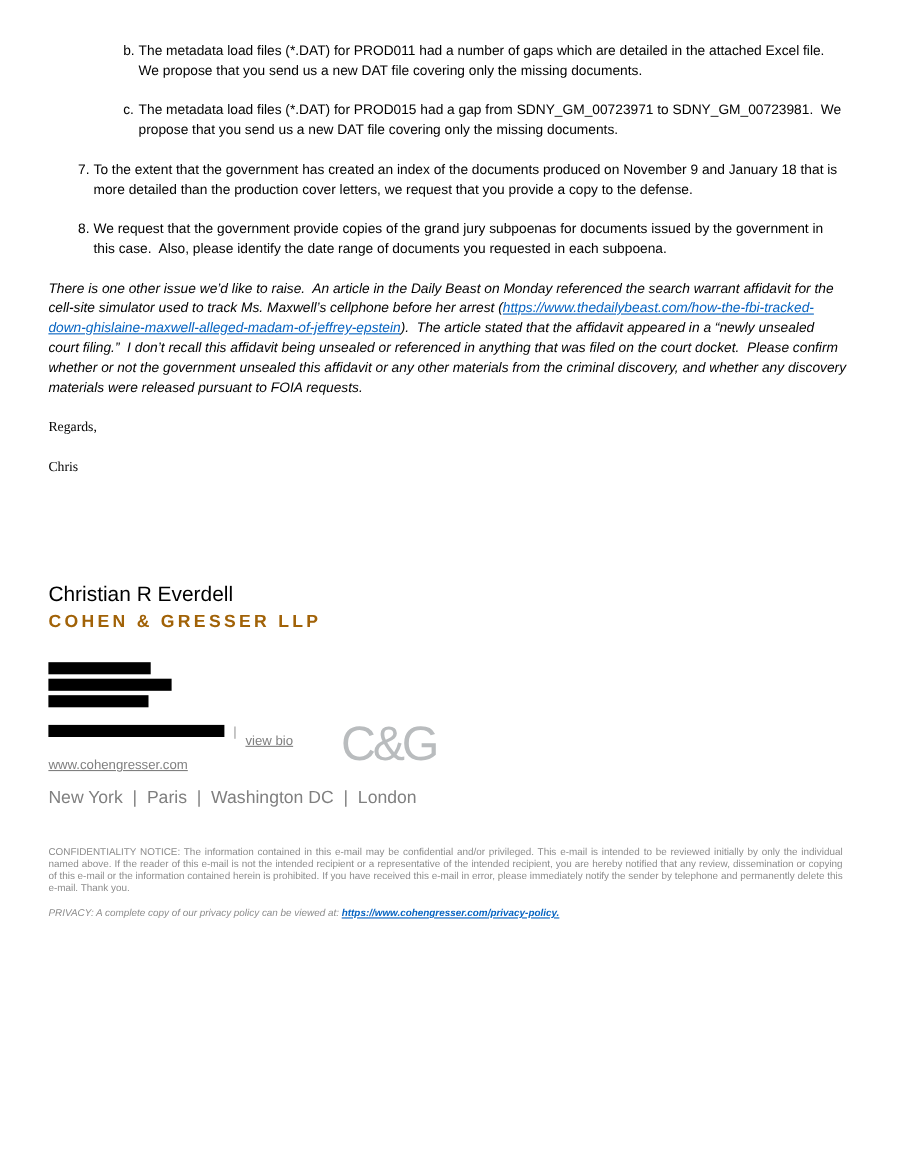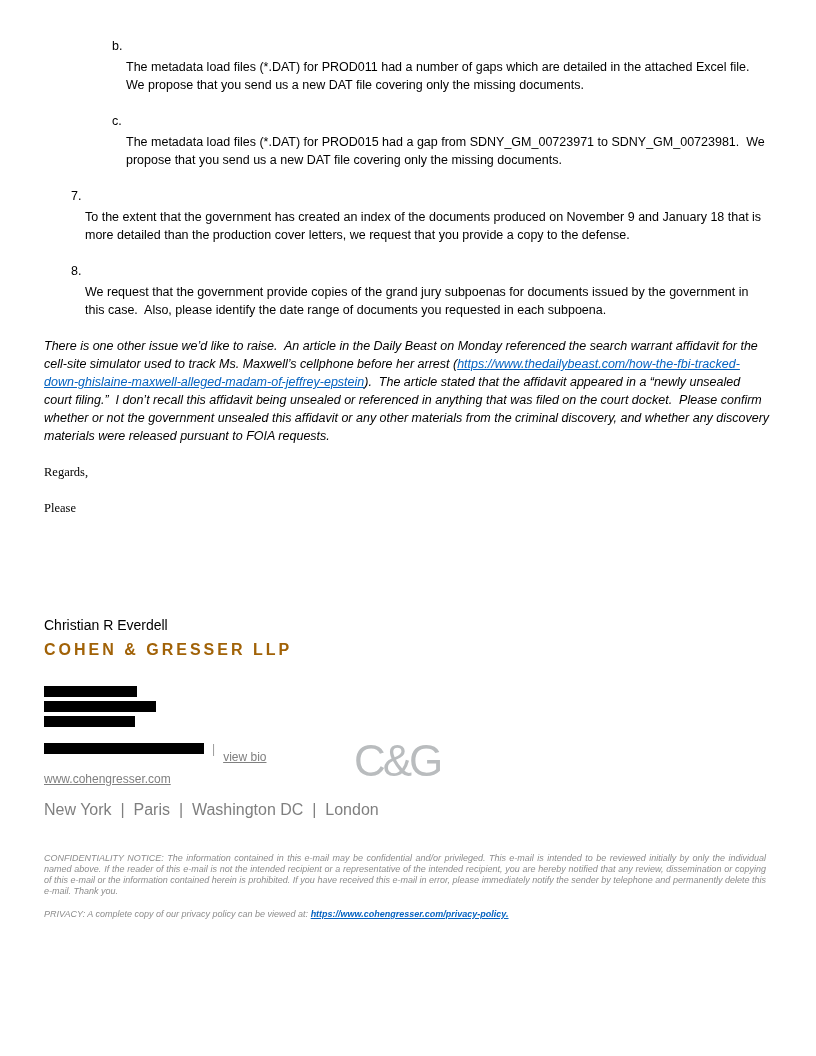--- a/index.html
+++ b/index.html
@@ -10,58 +10,58 @@
     font-size:12.5px; line-height:18px; color:#000;
     padding:37px 46px 0 44px;
     overflow:hidden;
   }
   .txt { white-space:pre-wrap; }
 
   .item { display:flex; margin-bottom:18px; }
   .item.sub  { margin-left:68px; }
   .item.main { margin-left:27px; }
   .item .marker { flex:0 0 14px; }
-  .item .item-text { flex:1 1 auto; white-space:pre-wrap;margin-top:21px; }
+  .item .item-text { flex:1 1 auto; white-space:pre-wrap; }
 
   .para { margin-bottom:18px; white-space:pre-wrap;font-style:italic; }
   a.link { color:#0563C1; text-decoration:underline; cursor:pointer; }
 
   .closing, .signoff { margin-bottom:18px; white-space:pre-wrap;font-family:Liberation Serif, serif; }
   .signoff { margin-bottom:0; }
 
   .sig-name {
     margin-top:99px;
-    font-size:14px; color:#000;
+    font-size:19px; color:#000;
   }
   .firm-wordmark {
     margin-top:7px;
     font-size:16px; font-weight:700; letter-spacing:3px;
     color:#a16207;
   }
 
   .sig-contact { position:relative; margin-top:27px; }
   .redaction { background:#000; height:11px; margin-bottom:4px; }
   .bar-row { display:flex; align-items:center; margin-bottom:4px; }
   .bar-row .redaction { margin-bottom:0; }
   .sep { color:#9a9a9a; margin:0 8px; font-size:12px; }
   a.gray-link { color:#7f7f7f; text-decoration:underline; font-size:12px; cursor:pointer;margin-top:17px; }
   .web-row { margin-top:1px; }
   .offices {
     margin-top:13px; color:#7f7f7f; font-size:16px; white-space:pre;
   }
   .cg-logo {
     position:absolute; left:266px; top:53px;
     font-size:44px; line-height:44px; font-weight:400;
-    color:#b9bcbe; letter-spacing:-3px;margin-left:44px;
+    color:#b9bcbe; letter-spacing:-3px;
   }
 
   .notice {
     margin-top:34px;
     width:722px;
-    font-size:9px; line-height:11px; font-style:italic;
+    font-size:9px; line-height:11px; 
     color:#8c8c8c; text-align:justify; white-space:pre-wrap;
   }
   .privacy {
     margin-top:12px;
     font-size:9px; line-height:11px; font-style:italic;
     color:#8c8c8c; white-space:pre-wrap;
   }
   a.privacy-link {
     color:#0563C1; font-weight:700; text-decoration:underline; cursor:pointer;
   }
@@ -88,21 +88,21 @@
 
   <div class="item main">
     <span class="marker">8.</span>
     <span class="item-text">We request that the government provide copies of the grand jury subpoenas for documents issued by the government in this case.  Also, please identify the date range of documents you requested in each subpoena.</span>
   </div>
 
   <p class="para"><span class="txt">There is one other issue we’d like to raise.  An article in the Daily Beast on Monday referenced the search warrant affidavit for the cell-site simulator used to track Ms. Maxwell’s cellphone before her arrest (</span><a class="link">https://www.thedailybeast.com/how-the-fbi-tracked-down-ghislaine-maxwell-alleged-madam-of-jeffrey-epstein</a><span class="txt">).  The article stated that the affidavit appeared in a “newly unsealed court filing.”  I don’t recall this affidavit being unsealed or referenced in anything that was filed on the court docket.  Please confirm whether or not the government unsealed this affidavit or any other materials from the criminal discovery, and whether any discovery materials were released pursuant to FOIA requests.</span></p>
 
   <p class="closing">Regards,</p>
 
-  <p class="signoff">Please</p>
+  <p class="signoff">Chris</p>
 
   <div class="sig-name">Christian R Everdell</div>
 
   <div class="firm-wordmark">COHEN &amp; GRESSER LLP</div>
 
   <div class="sig-contact">
     <div class="redaction" style="width: 93px;"></div>
     <div class="redaction" style="width: 112px;"></div>
     <div class="redaction" style="width: 91px;"></div>
     <div class="bar-row">

